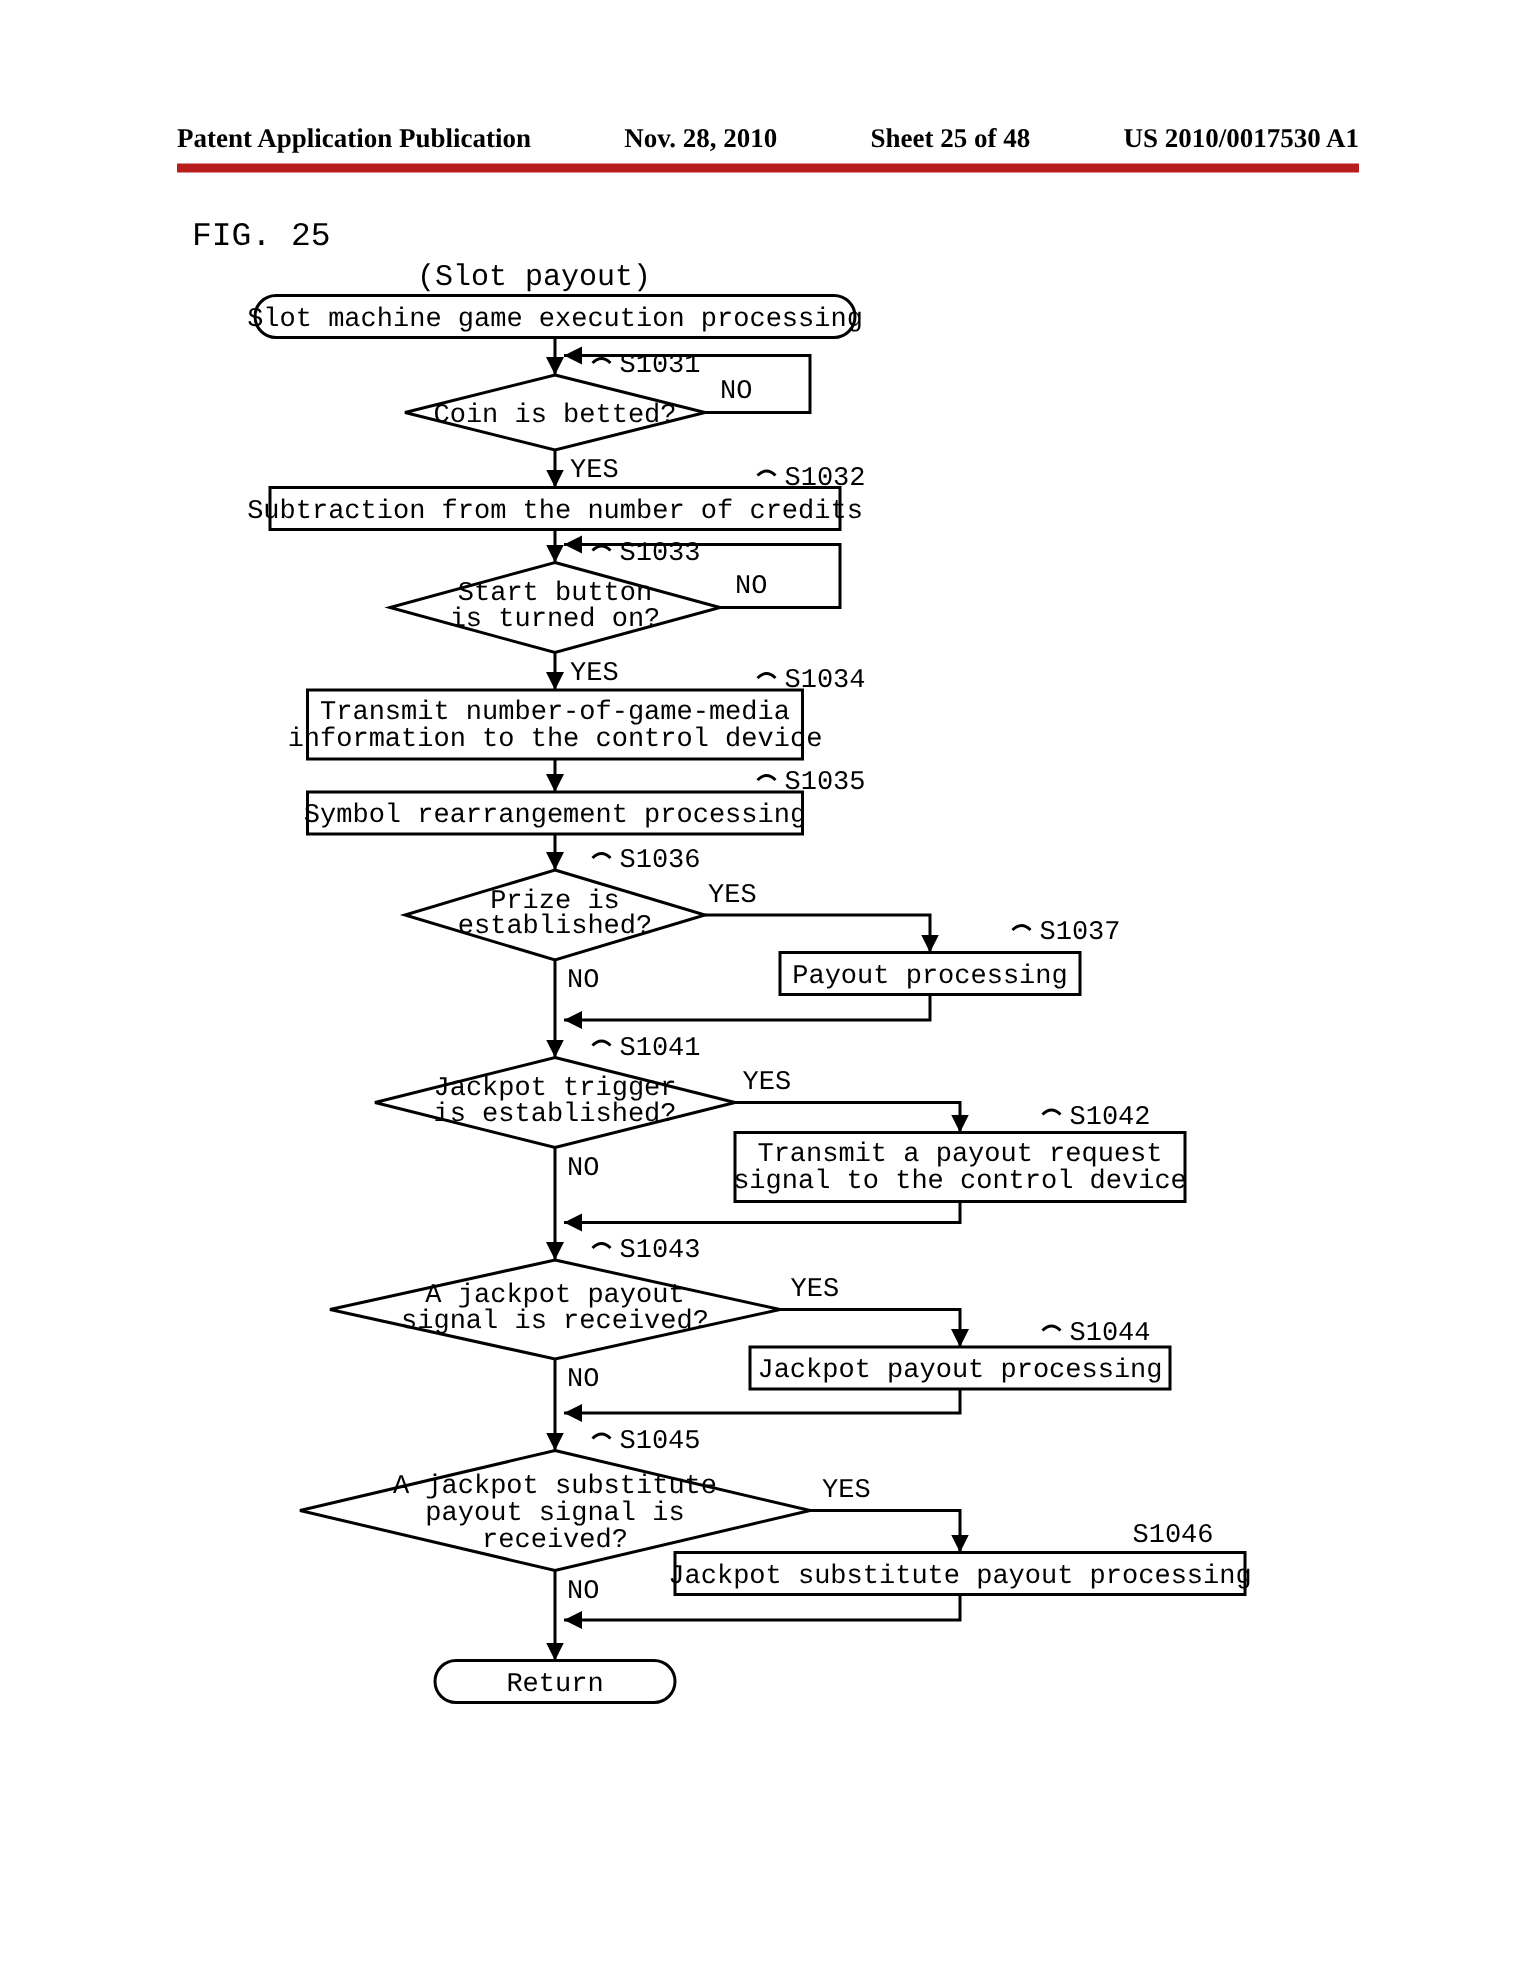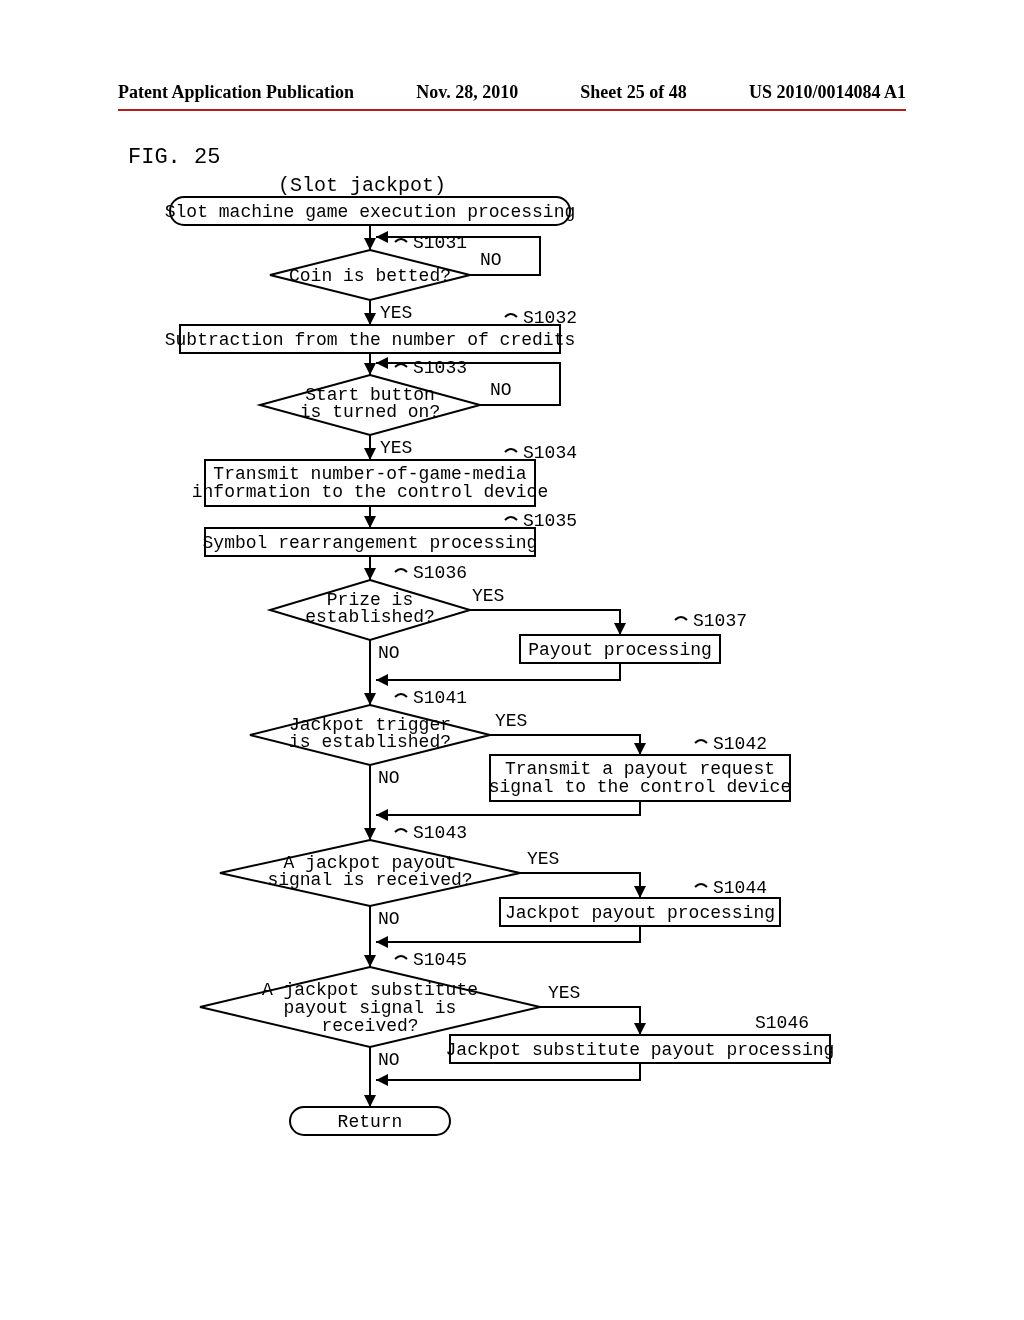--- a/index.html
+++ b/index.html
@@ -16,21 +16,21 @@
   }
   .header {
     position: absolute;
     top: 82px;
     left: 118px;
     right: 118px;
     display: flex;
     justify-content: space-between;
     font-weight: bold;
     font-size: 18px;
-    border-bottom: 2px solid #b91c1c;
+    border-bottom: 6px solid #b91c1c;
     padding-bottom: 6px;
   }
   .figlabel {
     position: absolute;
     top: 145px;
     left: 128px;
     font-family: "Courier New", monospace;
     font-size: 22px;
   }
   .slotmachine {
@@ -53,25 +53,25 @@
   svg .line { stroke: #000; stroke-width: 2; fill: none; }
 </style>
 </head>
 <body>
 
 <div class="page">
   <div class="header">
     <span>Patent Application Publication</span>
     <span>Nov. 28, 2010</span>
     <span>Sheet 25 of 48</span>
-    <span>US 2010/0014084 A1</span>
+    <span>US 2010/0017530 A1</span>
   </div>
 
   <div class="figlabel">FIG. 25</div>
-  <div class="slotmachine">(Slot jackpot)</div>
+  <div class="slotmachine">(Slot payout)</div>
 
   <svg width="800" height="1010">
     <defs>
       <marker id="ah" markerWidth="8" markerHeight="8" refX="6" refY="3" orient="auto">
         <path d="M0,0 L6,3 L0,6 Z" fill="#000"></path>
       </marker>
     </defs>
 
     <rect x="50" y="2" rx="14" ry="14" width="400" height="28" class="line"></rect>
     <text x="250" y="22" text-anchor="middle">Slot machine game execution processing</text>

